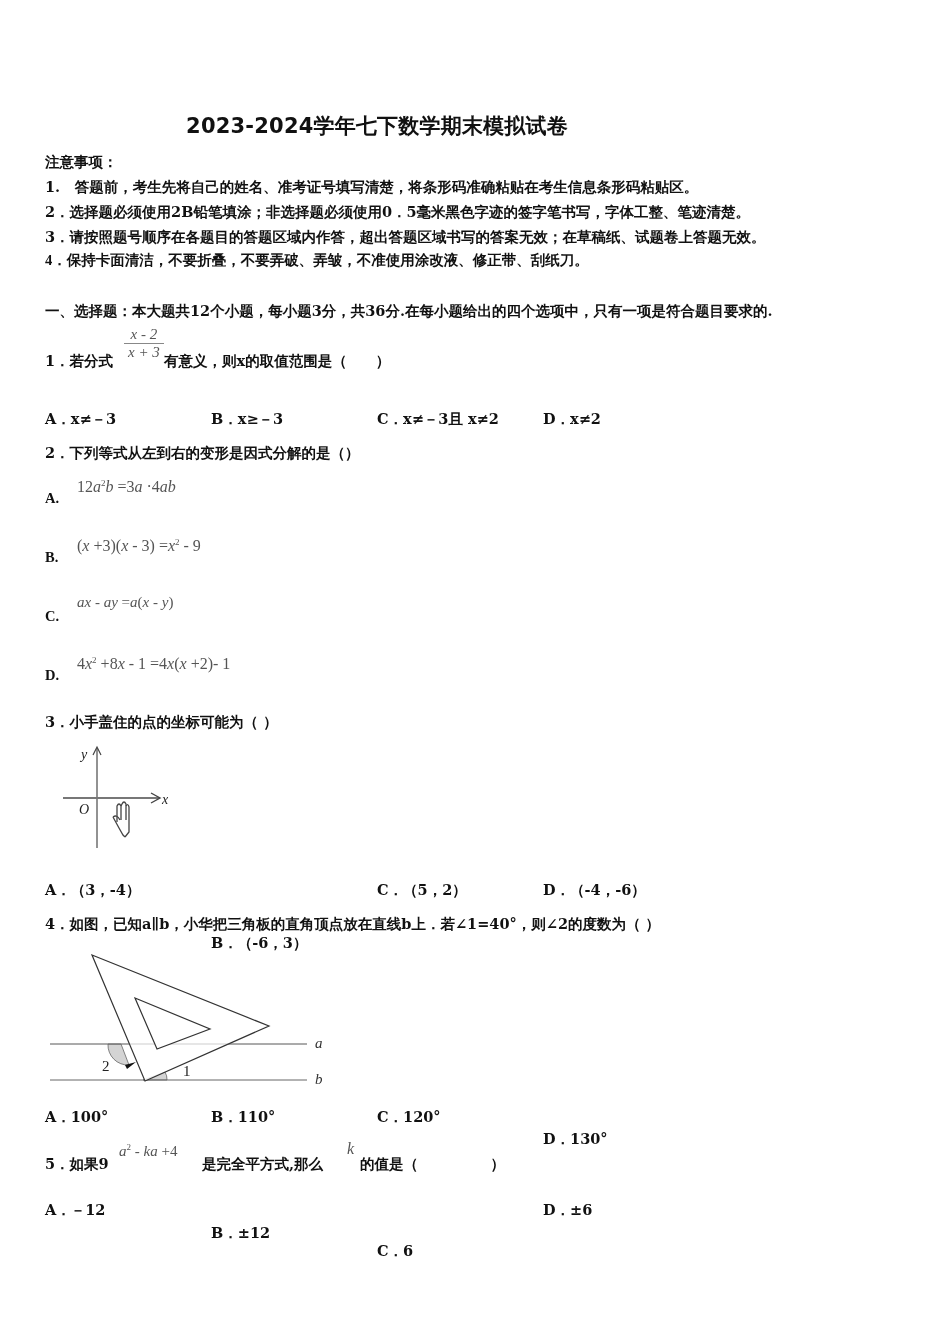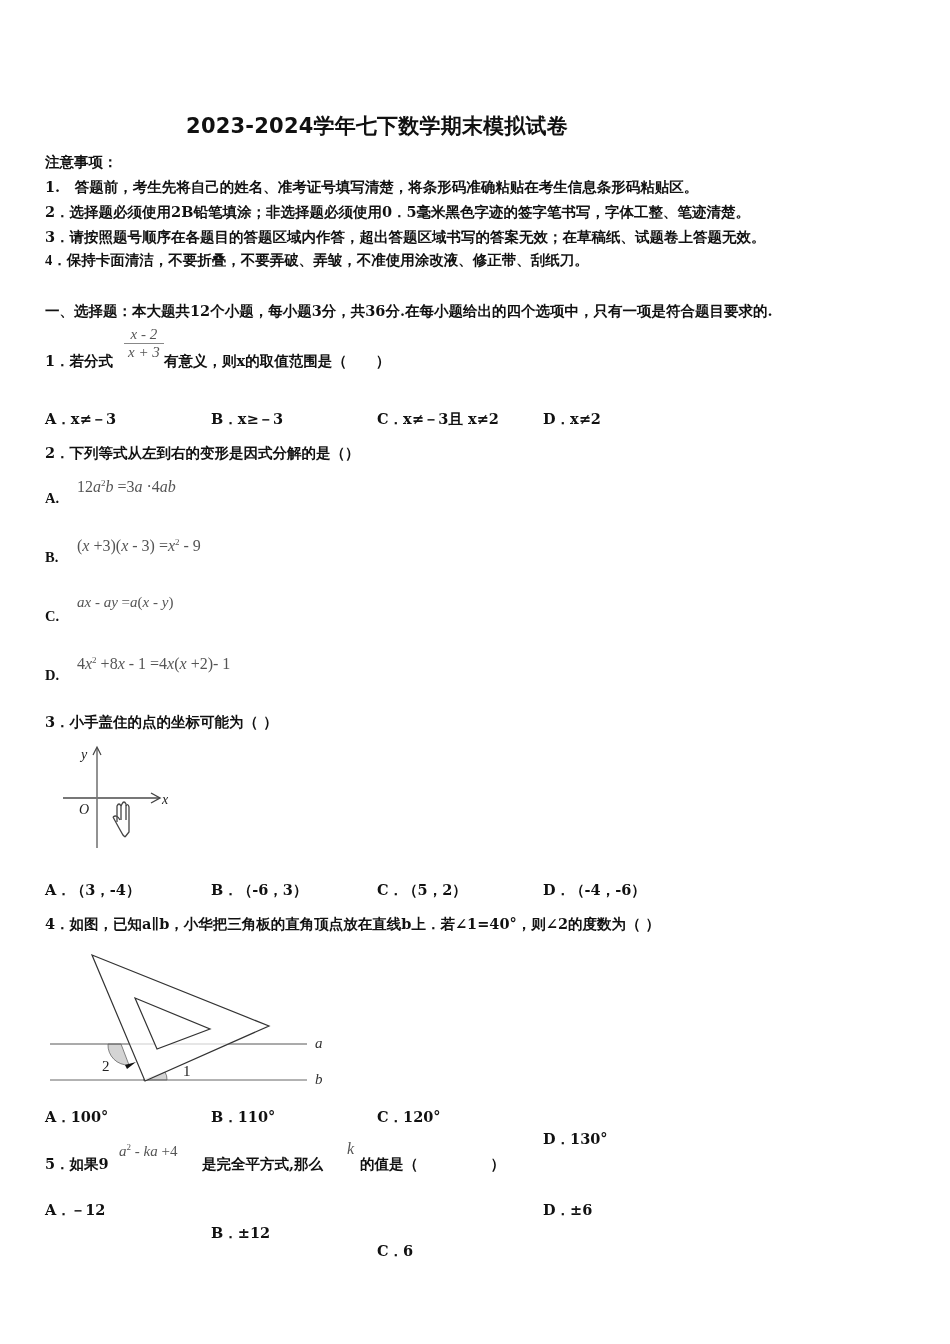--- a/index.html
+++ b/index.html
@@ -80,21 +80,21 @@
   <g stroke="#444" stroke-width="1.3" fill="none">
     <path d="M58,75 L64,86 L68,93 L70,95"></path>
     <path d="M58,75 Q62,72 65,78"></path>
     <path d="M62,80 L62,64 Q64,60 66,64 L66,78"></path>
     <path d="M66,64 L67,62 Q69,58 71,62 L71,78"></path>
     <path d="M71,64 Q73,61 74,65 L74,90 L70,95"></path>
   </g>
 </svg>
 
 <div class="abs opt" style="top:881px; left:45px;">A．（3，-4）</div>
-<div class="abs opt" style="top:881px; left:211px;">B．（-6，3）</div>
+<div class="abs opt" style="top:934px; left:211px;">B．（-6，3）</div>
 <div class="abs opt" style="top:881px; left:377px;">C．（5，2）</div>
 <div class="abs opt" style="top:881px; left:543px;">D．（-4，-6）</div>
 
 <div class="abs q" style="top:915px;">4．如图，已知a∥b，小华把三角板的直角顶点放在直线b上．若∠1=40°，则∠2的度数为（ ）</div>
 
 <svg style="left:45px; top:945px;" width="300" height="145" viewBox="0 0 300 145">
 
   <path d="M63,99 A20,20 0 0 0 84,120 L76,99 Z" fill="#d4d4d4" stroke="#666" stroke-width="0.8"></path>
   <path d="M98,135 L122,135 A14,14 0 0 0 120,127 Z" fill="#d4d4d4" stroke="#666" stroke-width="0.8"></path>
 

